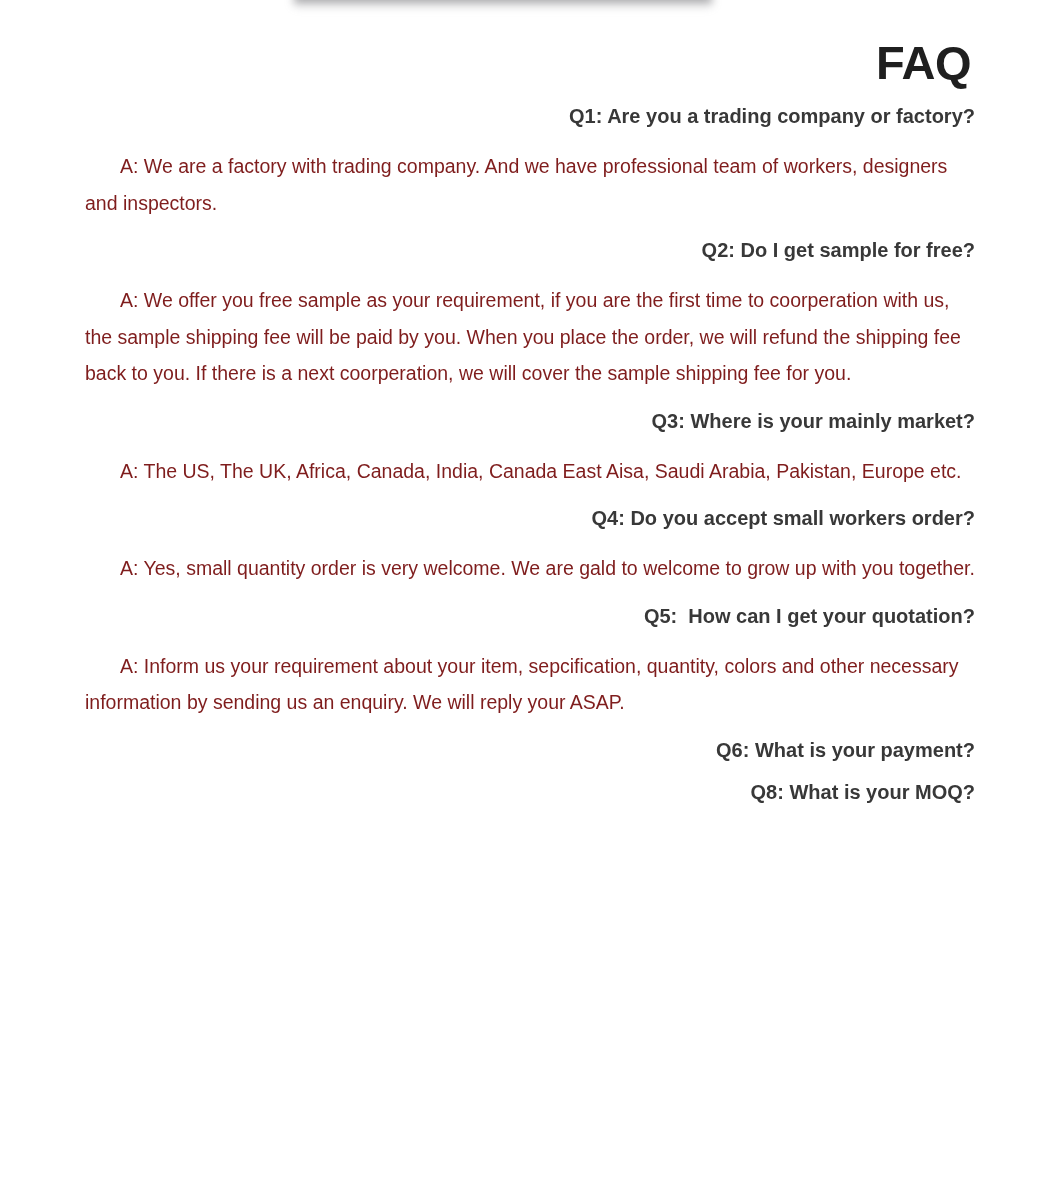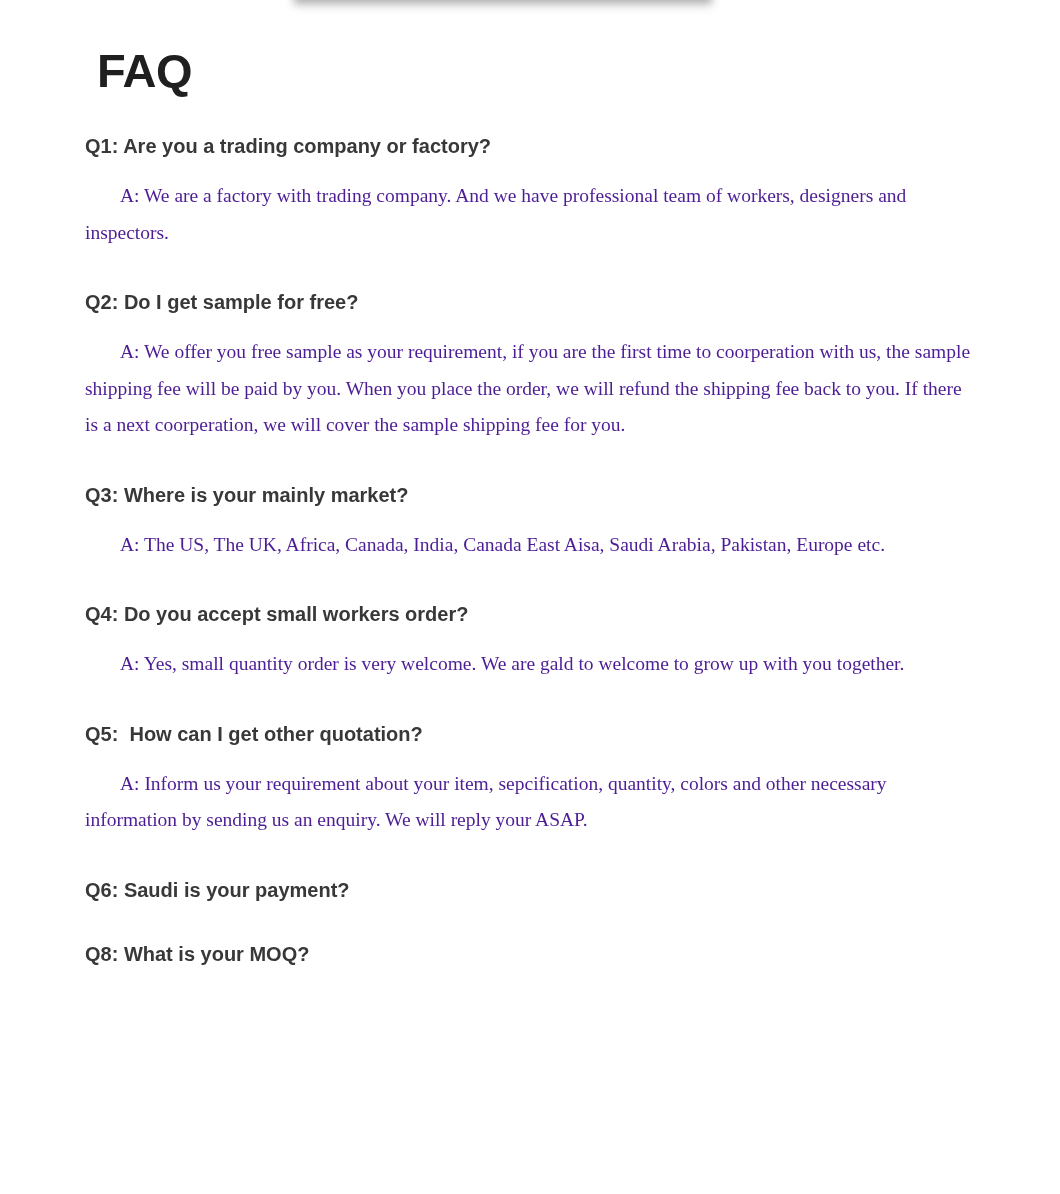--- a/index.html
+++ b/index.html
@@ -25,44 +25,45 @@
     height: 16px;
     border-radius: 8px;
     background: linear-gradient(to bottom, rgba(70,70,74,0.75), rgba(120,120,126,0.25) 70%, rgba(255,255,255,0));
     filter: blur(4px);
   }
   .content {
     position: relative;
     padding: 34px 85px 0 85px;
   }
   .faq-title {
-    margin: 12px;
+    margin: 4px;
     font-size: 47px;
     font-weight: 700;
     letter-spacing: -0.5px;
     color: #1f1f1f;
     line-height: 1.05;
+    text-align: right;
   }
   .faq-item .question {
-    margin: 38px 0 0 0;
+    margin: 16px 0 0 0;
     font-size: 20px;
     font-weight: 700;
     color: #383838;
     line-height: 1.3;
     white-space: pre-wrap;
+    text-align: right;
   }
   .faq-item .answer {
     margin: 19px 0 0 0;
     font-size: 19.5px;
     font-weight: 400;
-    color: #4c1d95;
+    color: #7f1d1d;
     line-height: 36.5px;
     text-indent: 35px;
     max-width: 890px;
-    font-family: Liberation Serif, serif;
   }
 </style>
 </head>
 <body>
 
 <div class="page">
   <div class="top-remnant"></div>
   <div class="content">
     <h1 class="faq-title">FAQ</h1>
     <div>
@@ -80,26 +81,26 @@
     <h3 class="question">Q3: Where is your mainly market?</h3>
     <p class="answer">A: The US, The UK, Africa, Canada, India, Canada East Aisa, Saudi Arabia, Pakistan, Europe etc.</p>
   </div>
 
   <div class="faq-item">
     <h3 class="question">Q4: Do you accept small workers order?</h3>
     <p class="answer">A: Yes, small quantity order is very welcome. We are gald to welcome to grow up with you together.</p>
   </div>
 
   <div class="faq-item">
-    <h3 class="question">Q5:  How can I get other quotation?</h3>
+    <h3 class="question">Q5:  How can I get your quotation?</h3>
     <p class="answer">A: Inform us your requirement about your item, sepcification, quantity, colors and other necessary information by sending us an enquiry. We will reply your ASAP.</p>
   </div>
 
   <div class="faq-item">
-    <h3 class="question">Q6: Saudi is your payment?</h3>
+    <h3 class="question">Q6: What is your payment?</h3>
   </div>
 
 
   <div class="faq-item">
     <h3 class="question">Q8: What is your MOQ?</h3>
 
   </div>
 </div>
   </div>
 </div>

